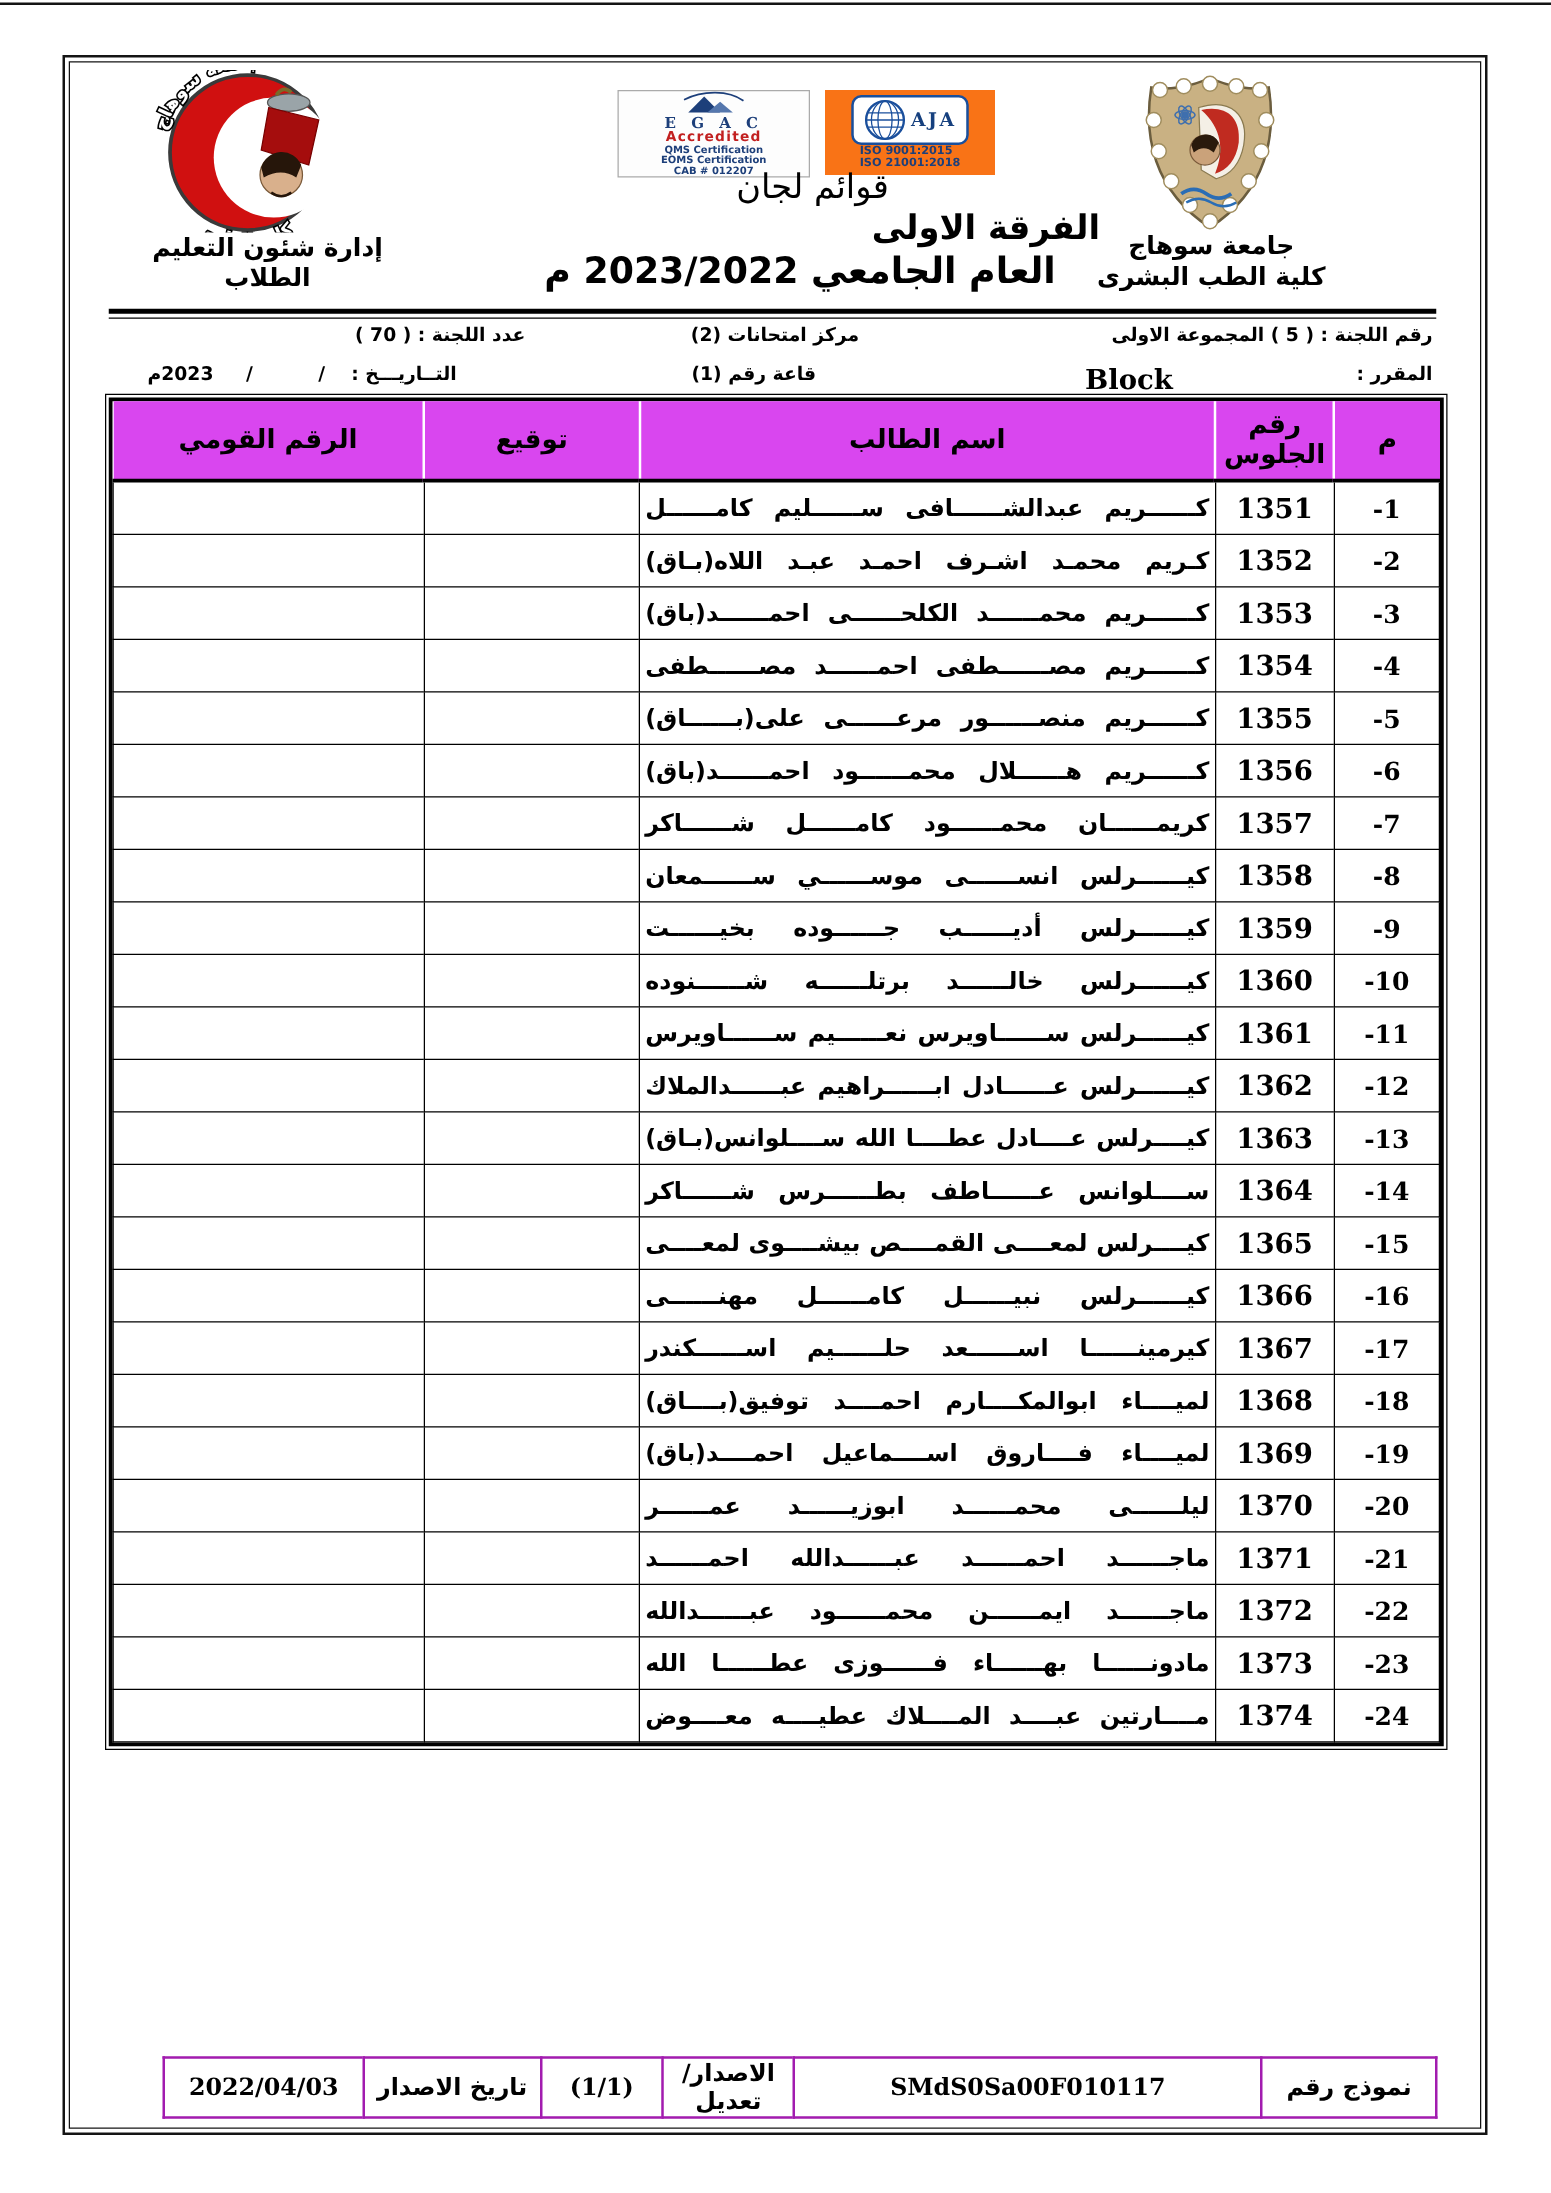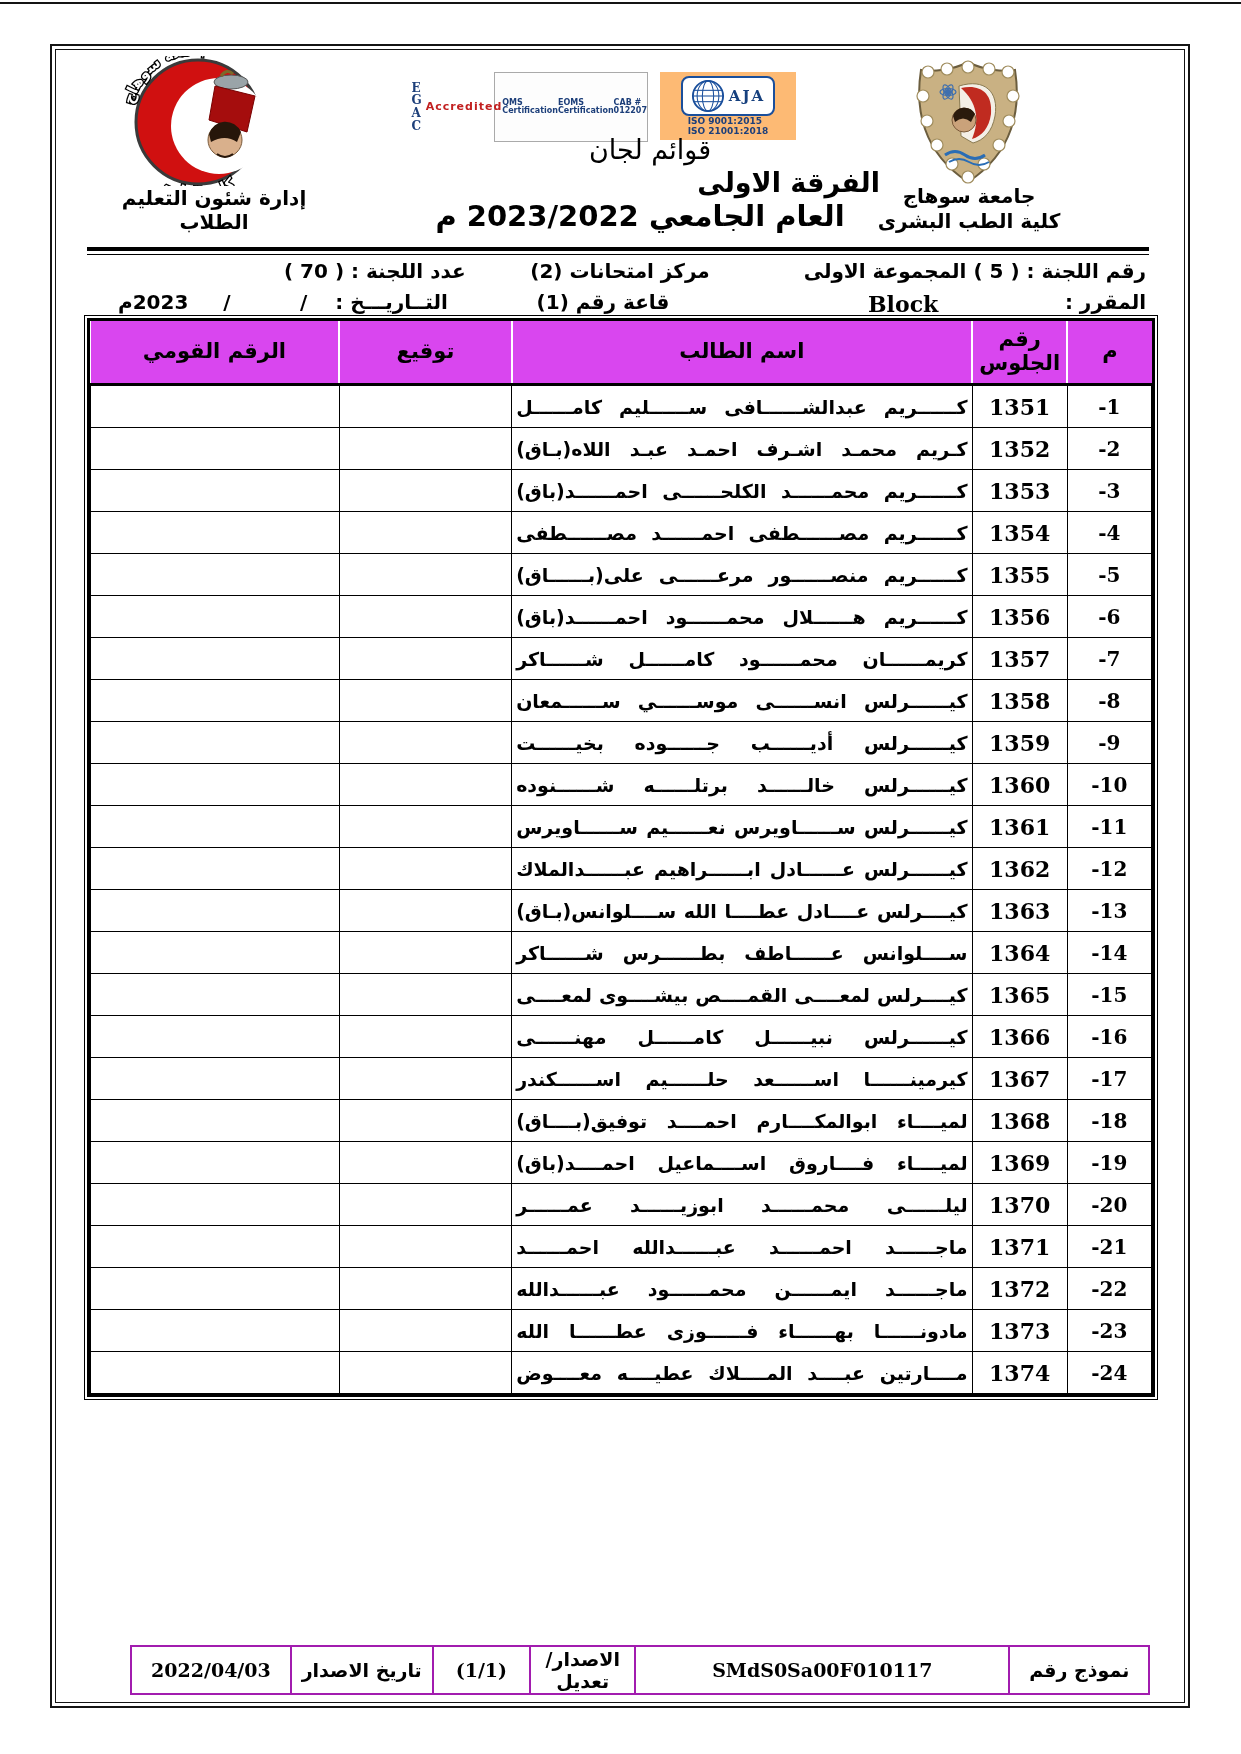--- a/index.html
+++ b/index.html
@@ -6,38 +6,38 @@
   .page{position:relative;width:1241px;height:1754px;background:#fff;overflow:hidden;
         font-family:"DejaVu Sans",sans-serif;color:#000;}
   .abs{position:absolute;}
   .top-rule{left:0;top:2px;width:1241px;height:2px;background:#141414;}
   .frame{left:50px;top:44px;width:1136px;height:1660px;border:2px solid #141414;}
   .frame-inner{position:absolute;inset:3px;border:1px solid #141414;}
   
   .logo-left{left:103px;top:56px;width:208px;height:130px;}
   .dept{left:88px;top:186px;width:252px;text-align:center;font-size:20px;font-weight:bold;direction:rtl;}
   .egac-box{left:494px;top:72px;width:152px;height:68px;border:1px solid #aaa;background:#fdfdfd;
-            display:flex;flex-direction:row;align-items:center;justify-content:flex-end;line-height:1.05;}
+            display:flex;flex-direction:column;align-items:center;justify-content:flex-end;line-height:1.05;}
   .egac-name{font-family:"DejaVu Serif",serif;color:#1d3f7a;font-weight:bold;font-size:12px;letter-spacing:4px;}
   .egac-accredited{color:#c22020;font-weight:bold;font-size:11px;letter-spacing:1px;}
   .egac-small{color:#1d3f7a;font-weight:bold;font-size:8px;}
-  .aja-box{left:660px;top:72px;width:136px;height:68px;background:#fdba74;
+  .aja-box{left:660px;top:72px;width:136px;height:68px;background:#f97316;
            display:flex;flex-direction:column;align-items:center;justify-content:center;}
   .aja-frame{border:2px solid #1a4f9c;border-radius:8px;padding:1px 8px;display:flex;align-items:center;gap:4px;background:#fff;}
   .aja-name{font-family:"DejaVu Serif",serif;color:#16407e;font-weight:bold;font-size:15px;letter-spacing:2px;}
   .aja-iso{color:#1d3f7a;font-weight:bold;font-size:9px;line-height:1.15;text-align:left;}
   .title1{left:420px;top:134px;width:460px;text-align:center;font-size:27px;font-weight:normal;direction:rtl;}
   .title2{left:420px;top:167px;width:460px;text-align:right;font-size:27px;font-weight:bold;direction:rtl;}
   .title3{left:300px;top:199px;width:680px;text-align:center;font-size:29px;font-weight:bold;direction:rtl;}
   .logo-right{left:901px;top:58px;width:134px;height:128px;}
   .uni-name{left:878px;top:184px;width:182px;text-align:center;font-size:20px;font-weight:bold;direction:rtl;}
   .fac-name{left:861px;top:209px;width:216px;text-align:center;font-size:20px;font-weight:bold;direction:rtl;}
   .sep{left:87px;top:247px;width:1062px;height:3px;border-top:4px solid #000;border-bottom:1px solid #000;}
   
-  .info{font-size:20px;font-weight:bold;direction:rtl;white-space:pre;}
+  .info{font-size:15px;font-weight:bold;direction:rtl;white-space:pre;}
   .i-committee{right:95px;top:259px;}
   .i-center{left:480px;top:259px;width:280px;text-align:center;white-space:nowrap;}
   .i-count{left:284px;top:259px;}
   .i-course-label{right:95px;top:290px;}
   .i-course-value{left:868px;top:291px;font-family:"DejaVu Serif",serif;font-size:22px;font-weight:bold;direction:ltr;}
   .i-hall{left:498px;top:290px;width:210px;text-align:center;white-space:nowrap;}
   .i-date{left:118px;top:290px;}
   
   .table-wrap{left:87px;top:318px;width:1062px;border:3px solid #000;outline:1px solid #000;outline-offset:2px;background:#fff;}
   table{border-collapse:collapse;width:100%;direction:rtl;}

